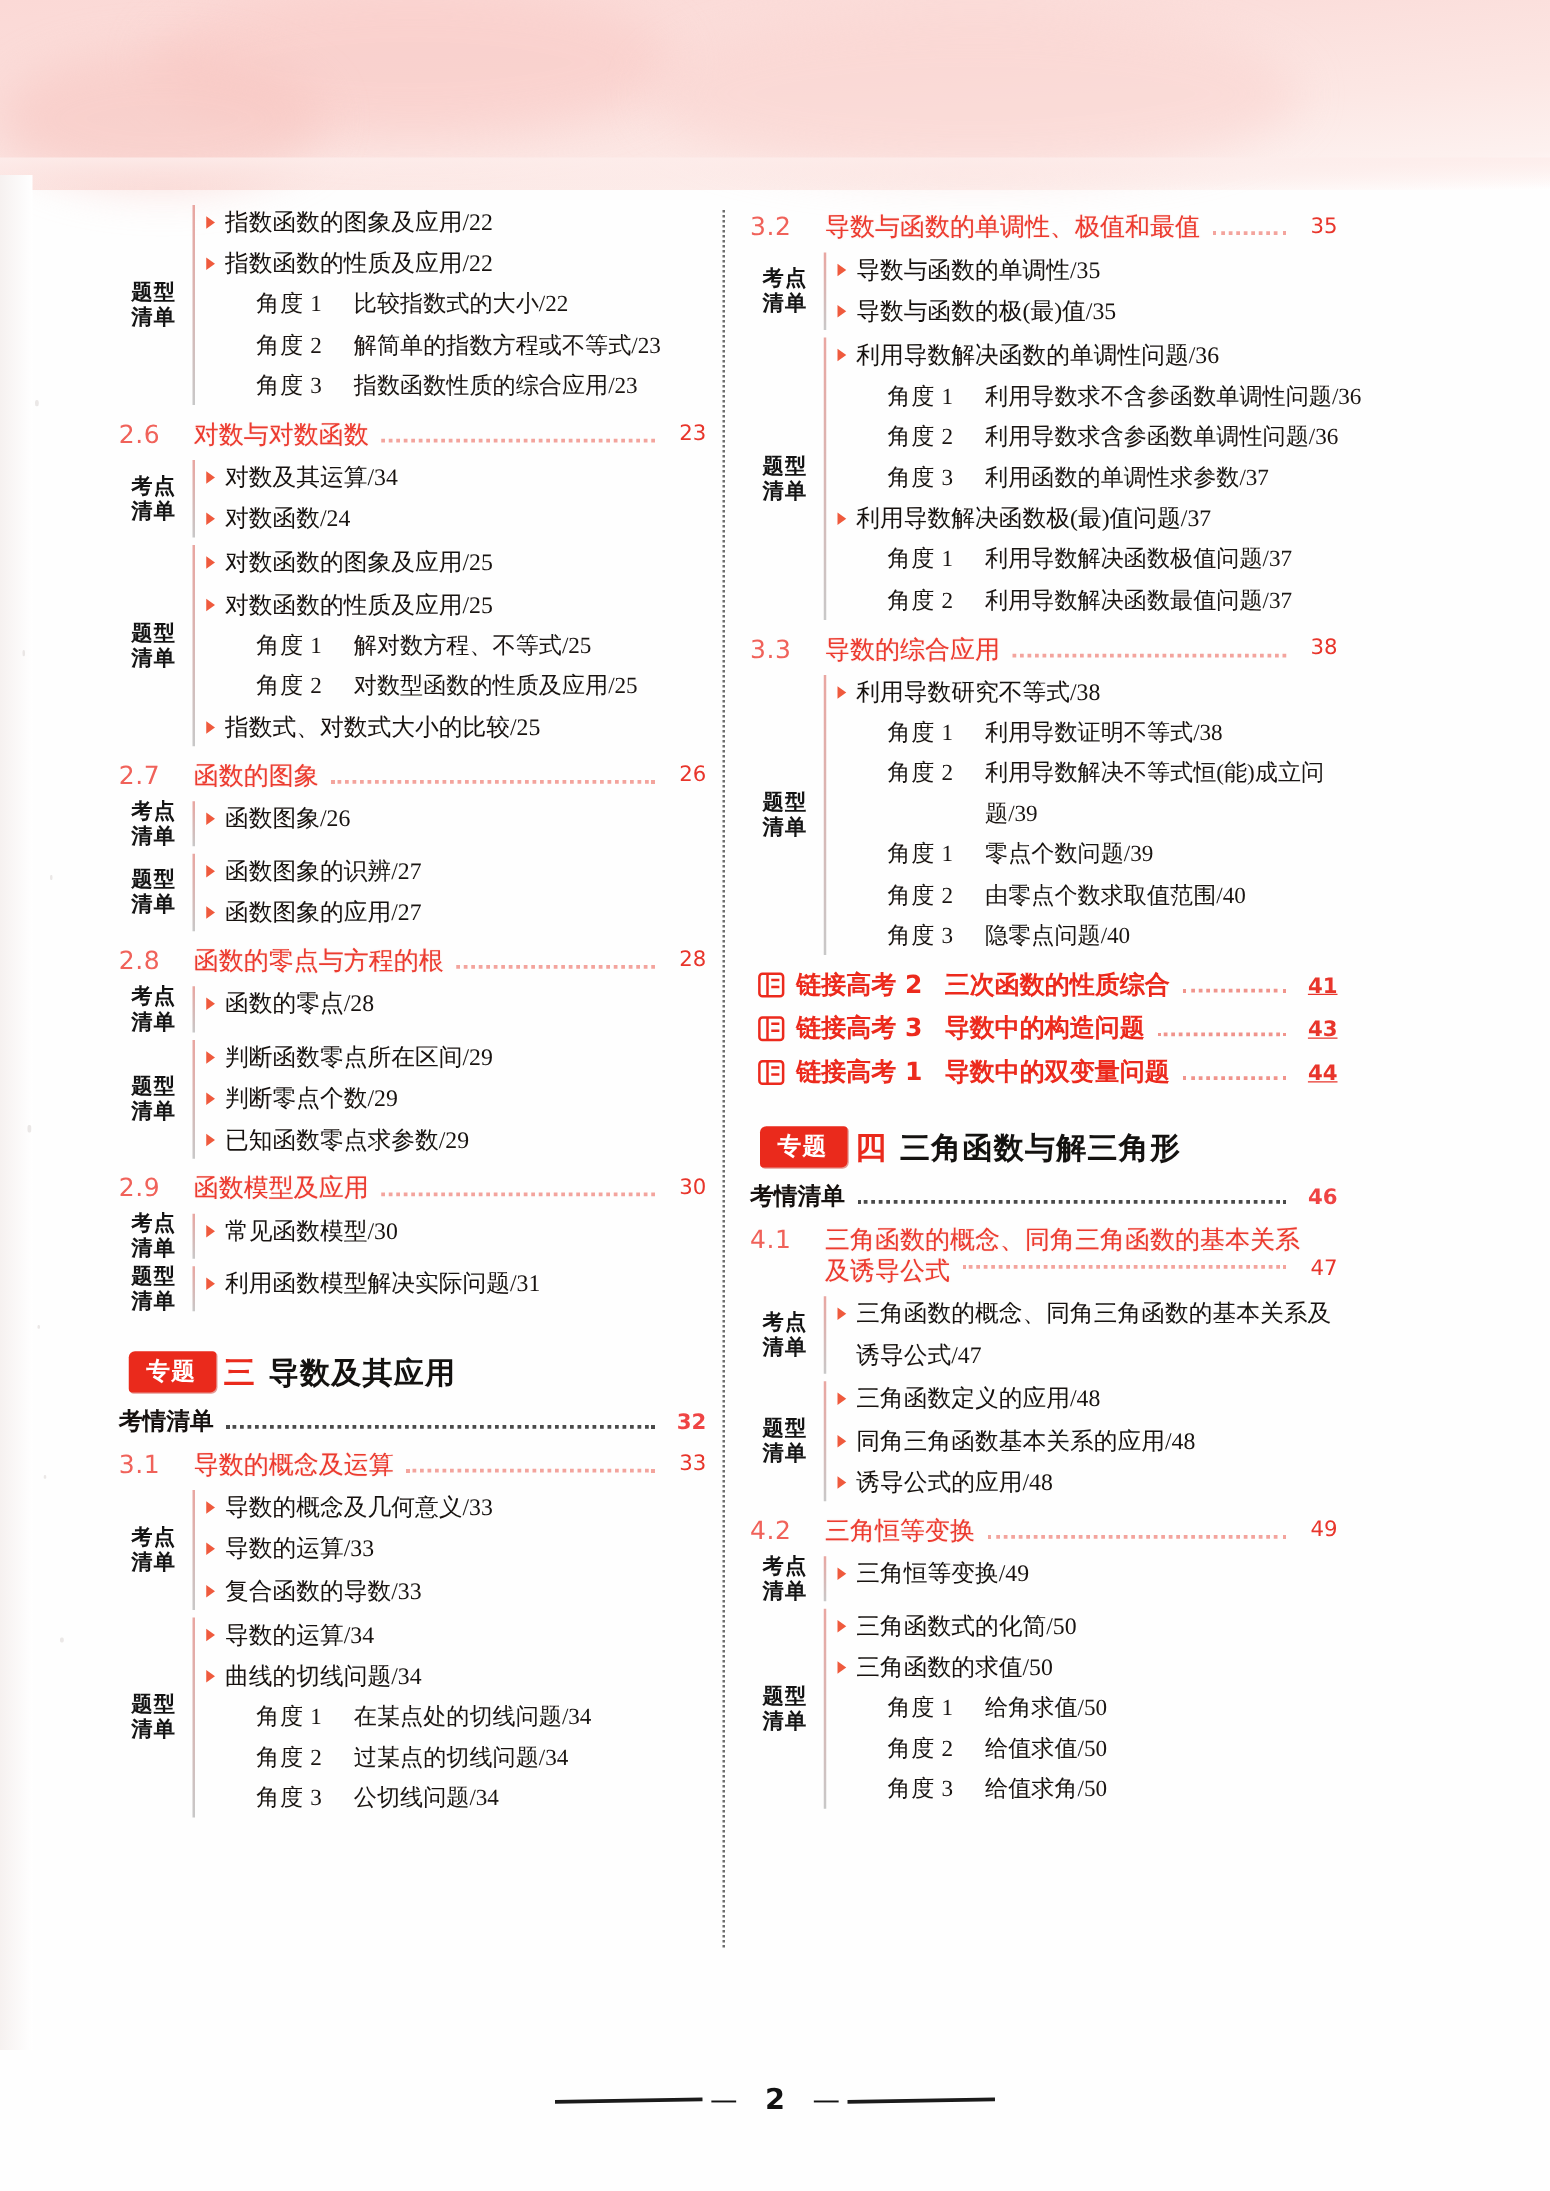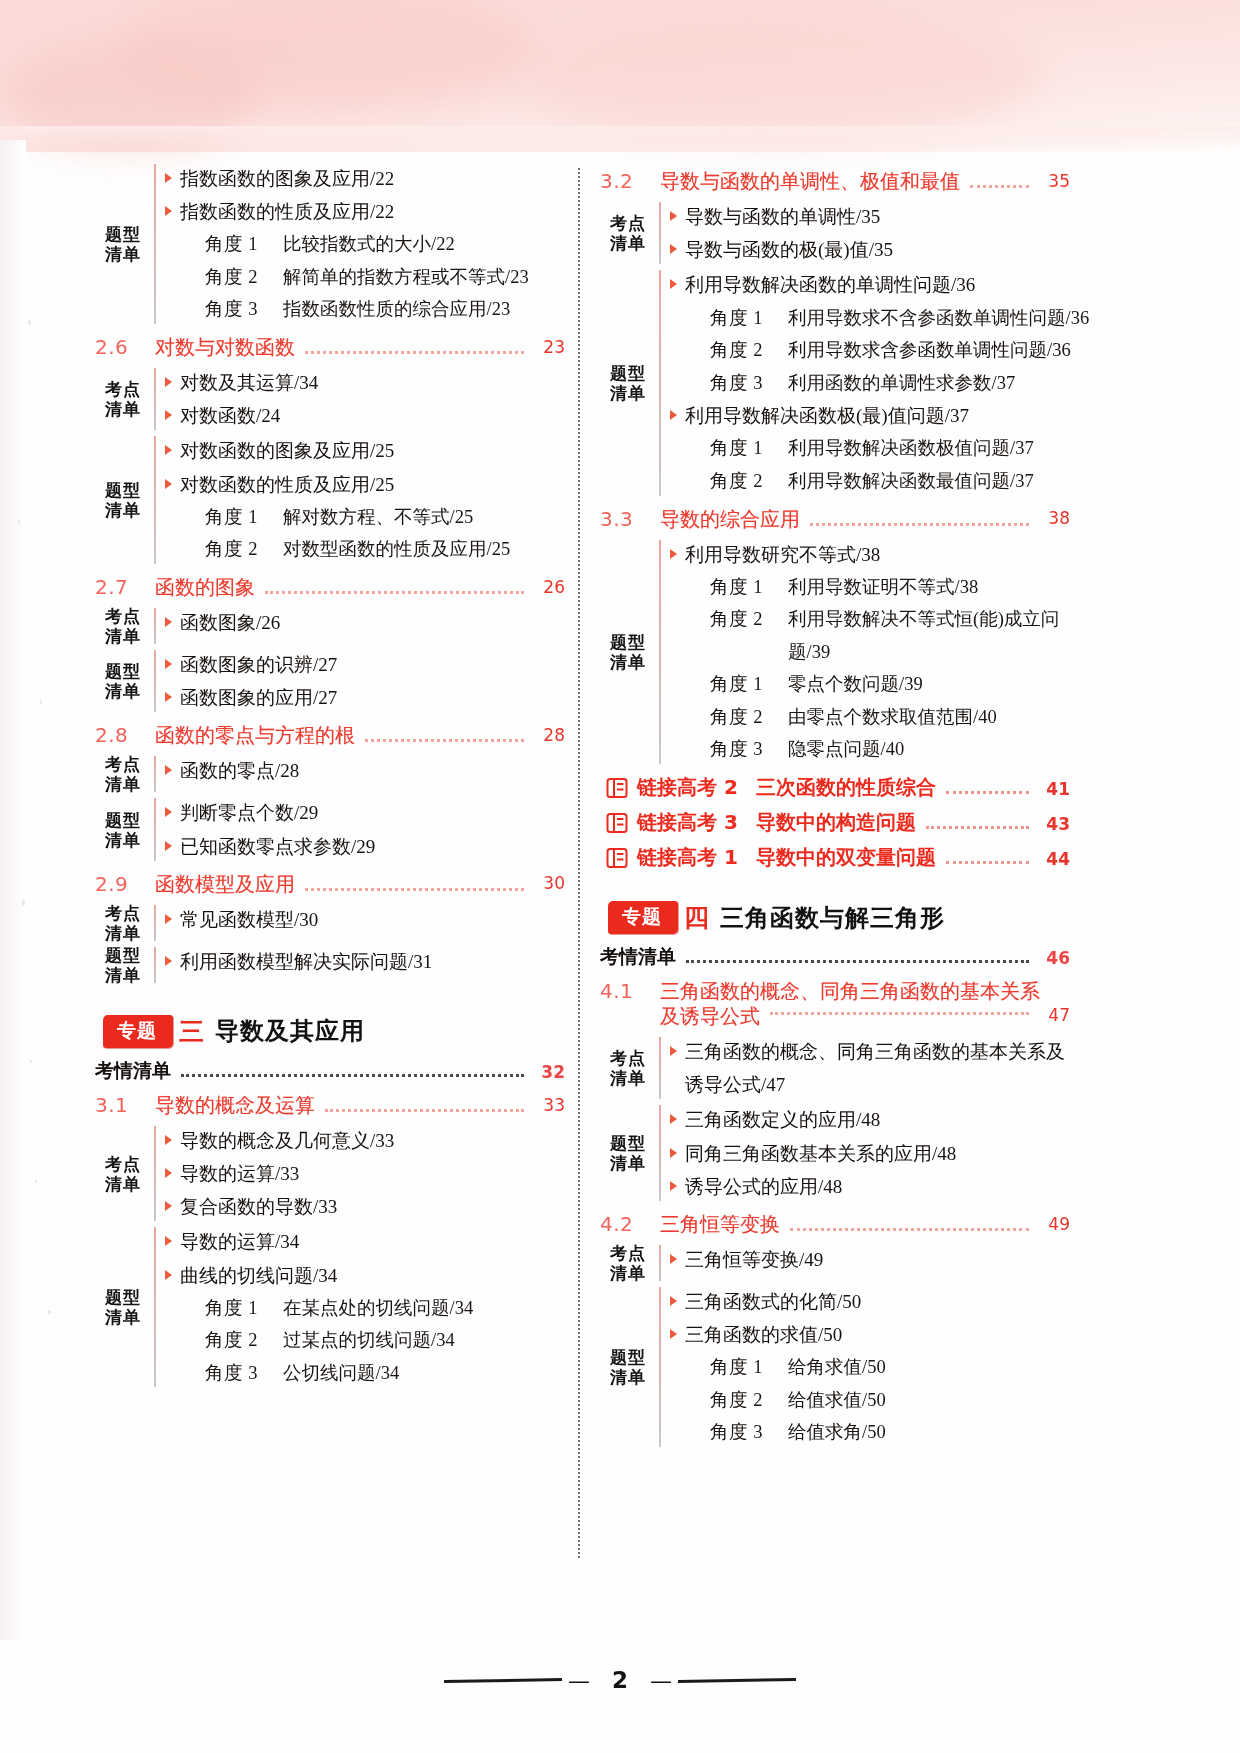--- a/index.html
+++ b/index.html
@@ -179,21 +179,21 @@
     font-weight:bold;font-size:20px;
   }
   .link-icon{
     flex:0 0 24px;width:22px;height:22px;margin:0 7px 2px 0;
     position:relative;
   }
   .link-icon svg{display:block;}
   .link-label{white-space:nowrap;margin-right:18px;}
   .link-title{white-space:nowrap;text-align:right;}
   .link-row .dots{border-bottom-color:#f0948c;margin-bottom:7px;}
-  .link-row .sec-page{color:#e8352b;}
+  .link-row .sec-page{color:#e8352b;text-decoration:underline;}
 
   
   .footer{
     position:absolute;left:0;bottom:60px;width:1240px;
     display:flex;align-items:center;justify-content:center;
   }
   .f-rule{width:118px;height:0;border-top:3px solid #1b1b1b;}
   .f-rule.left{transform:rotate(-1deg);}
   .f-rule.right{transform:rotate(-1deg);}
   .f-num{
@@ -272,20 +272,21 @@
             <div class="item">对数函数的图象及应用/25</div>
             <div class="item">对数函数的性质及应用/25</div>
             <div class="angle">
               <span class="atag">角度 1</span>
               <span class="atext">解对数方程、不等式/25</span>
             </div>
             <div class="angle">
               <span class="atag">角度 2</span>
               <span class="atext">对数型函数的性质及应用/25</span>
             </div>
+            <div class="item">指数式、对数式大小的比较/25</div>
           </div>
         </div>
       </div>
       <div class="section">
         <div class="sec-head">
           <span class="sec-num">2.7</span>
           <span class="sec-title">函数的图象</span>
           <span class="dots"></span>
           <span class="sec-page">26</span>
         </div>
@@ -328,20 +329,21 @@
             <div class="item">函数的零点/28</div>
           </div>
         </div>
         <div class="block">
           <div class="blabel">
             <span>题型</span>
             <span>清单</span>
           </div>
           <div class="brule"></div>
           <div class="bitems">
+            <div class="item">判断函数零点所在区间/29</div>
             <div class="item">判断零点个数/29</div>
             <div class="item">已知函数零点求参数/29</div>
           </div>
         </div>
       </div>
       <div class="section">
         <div class="sec-head">
           <span class="sec-num">2.9</span>
           <span class="sec-title">函数模型及应用</span>
           <span class="dots"></span>

